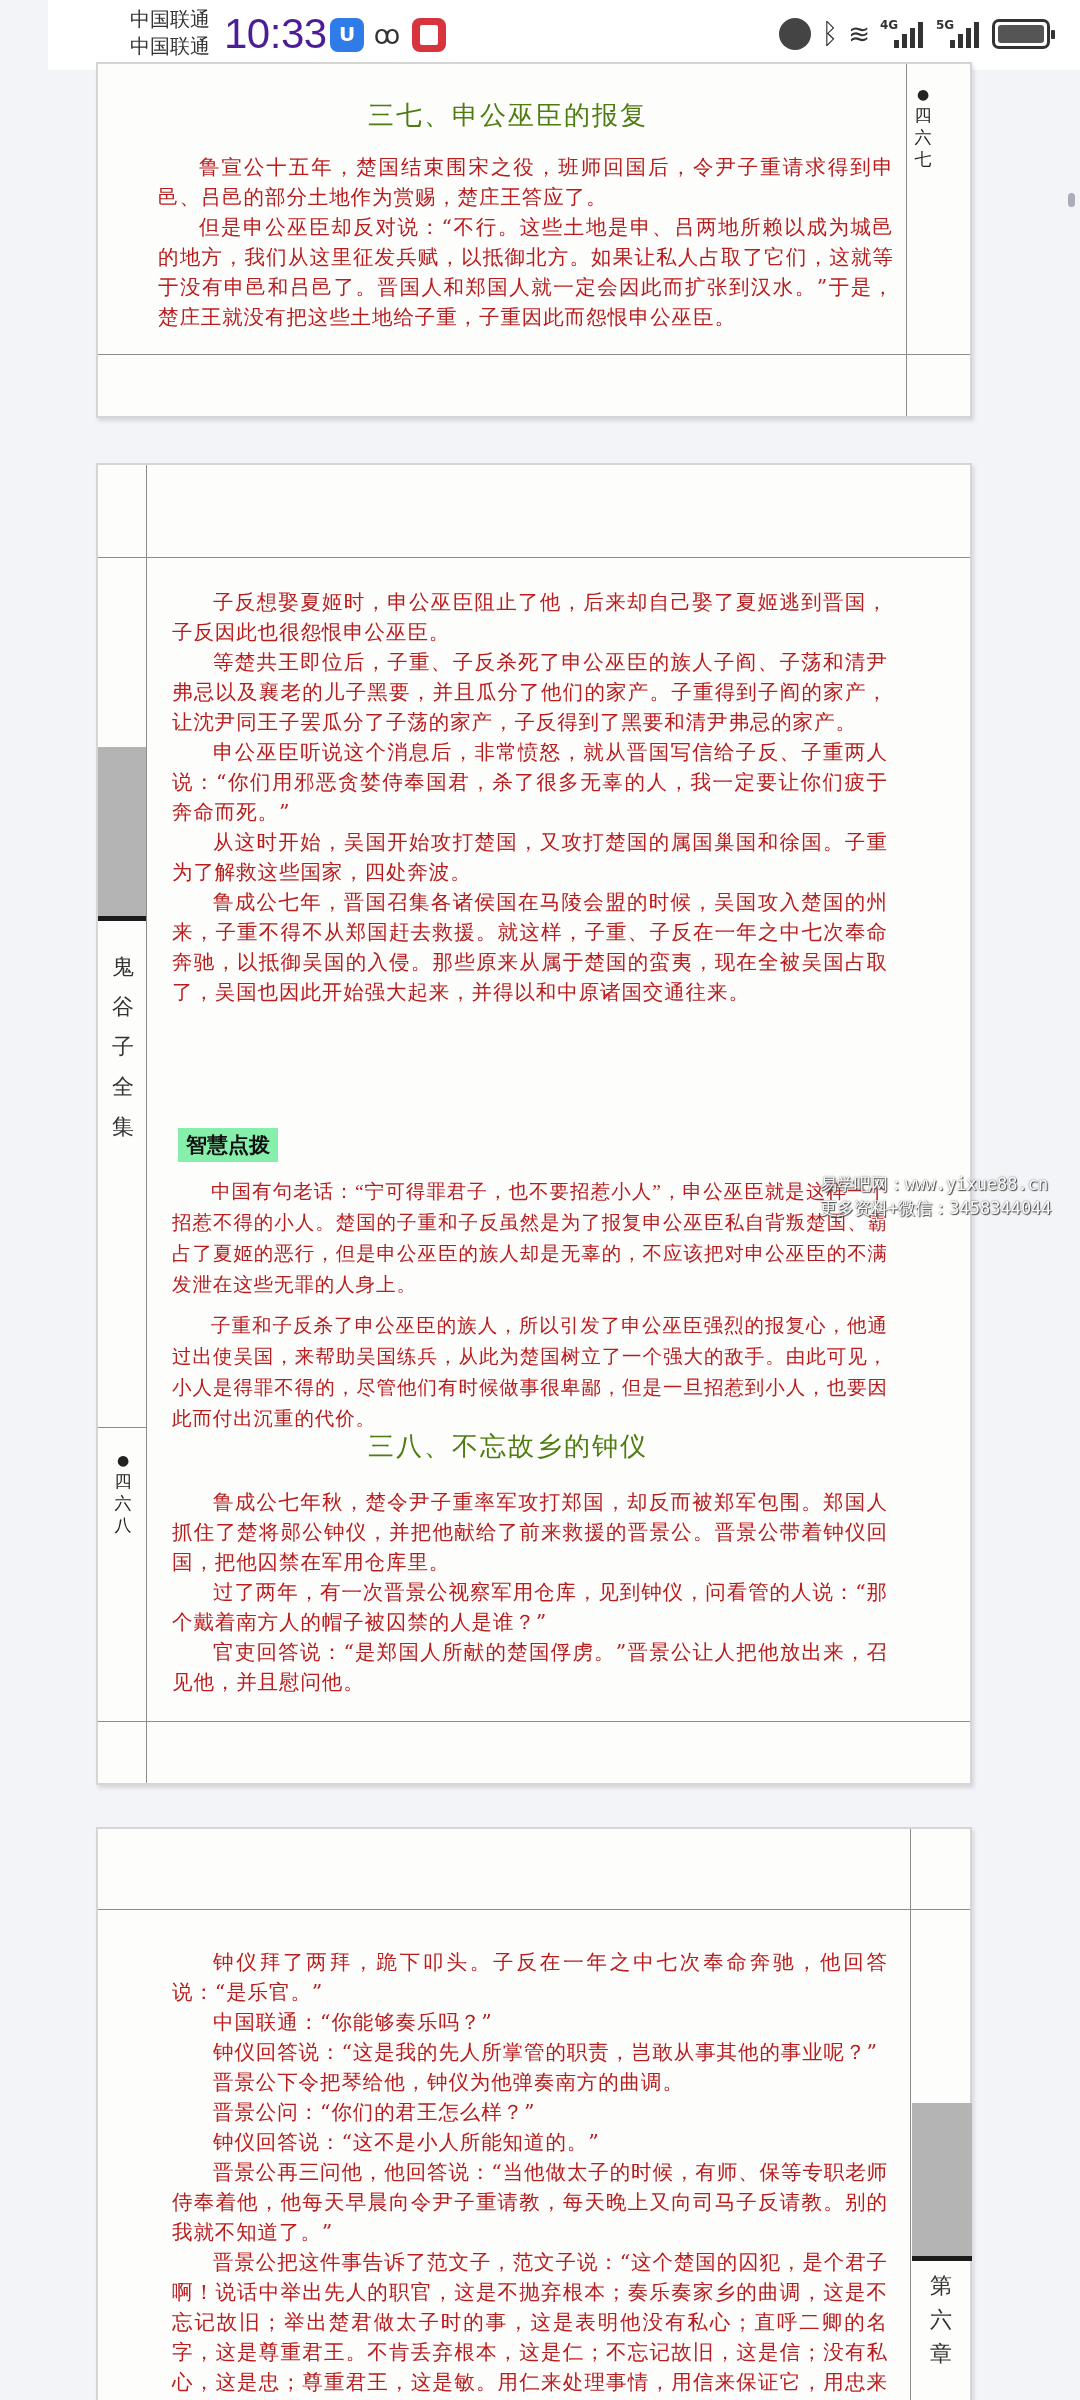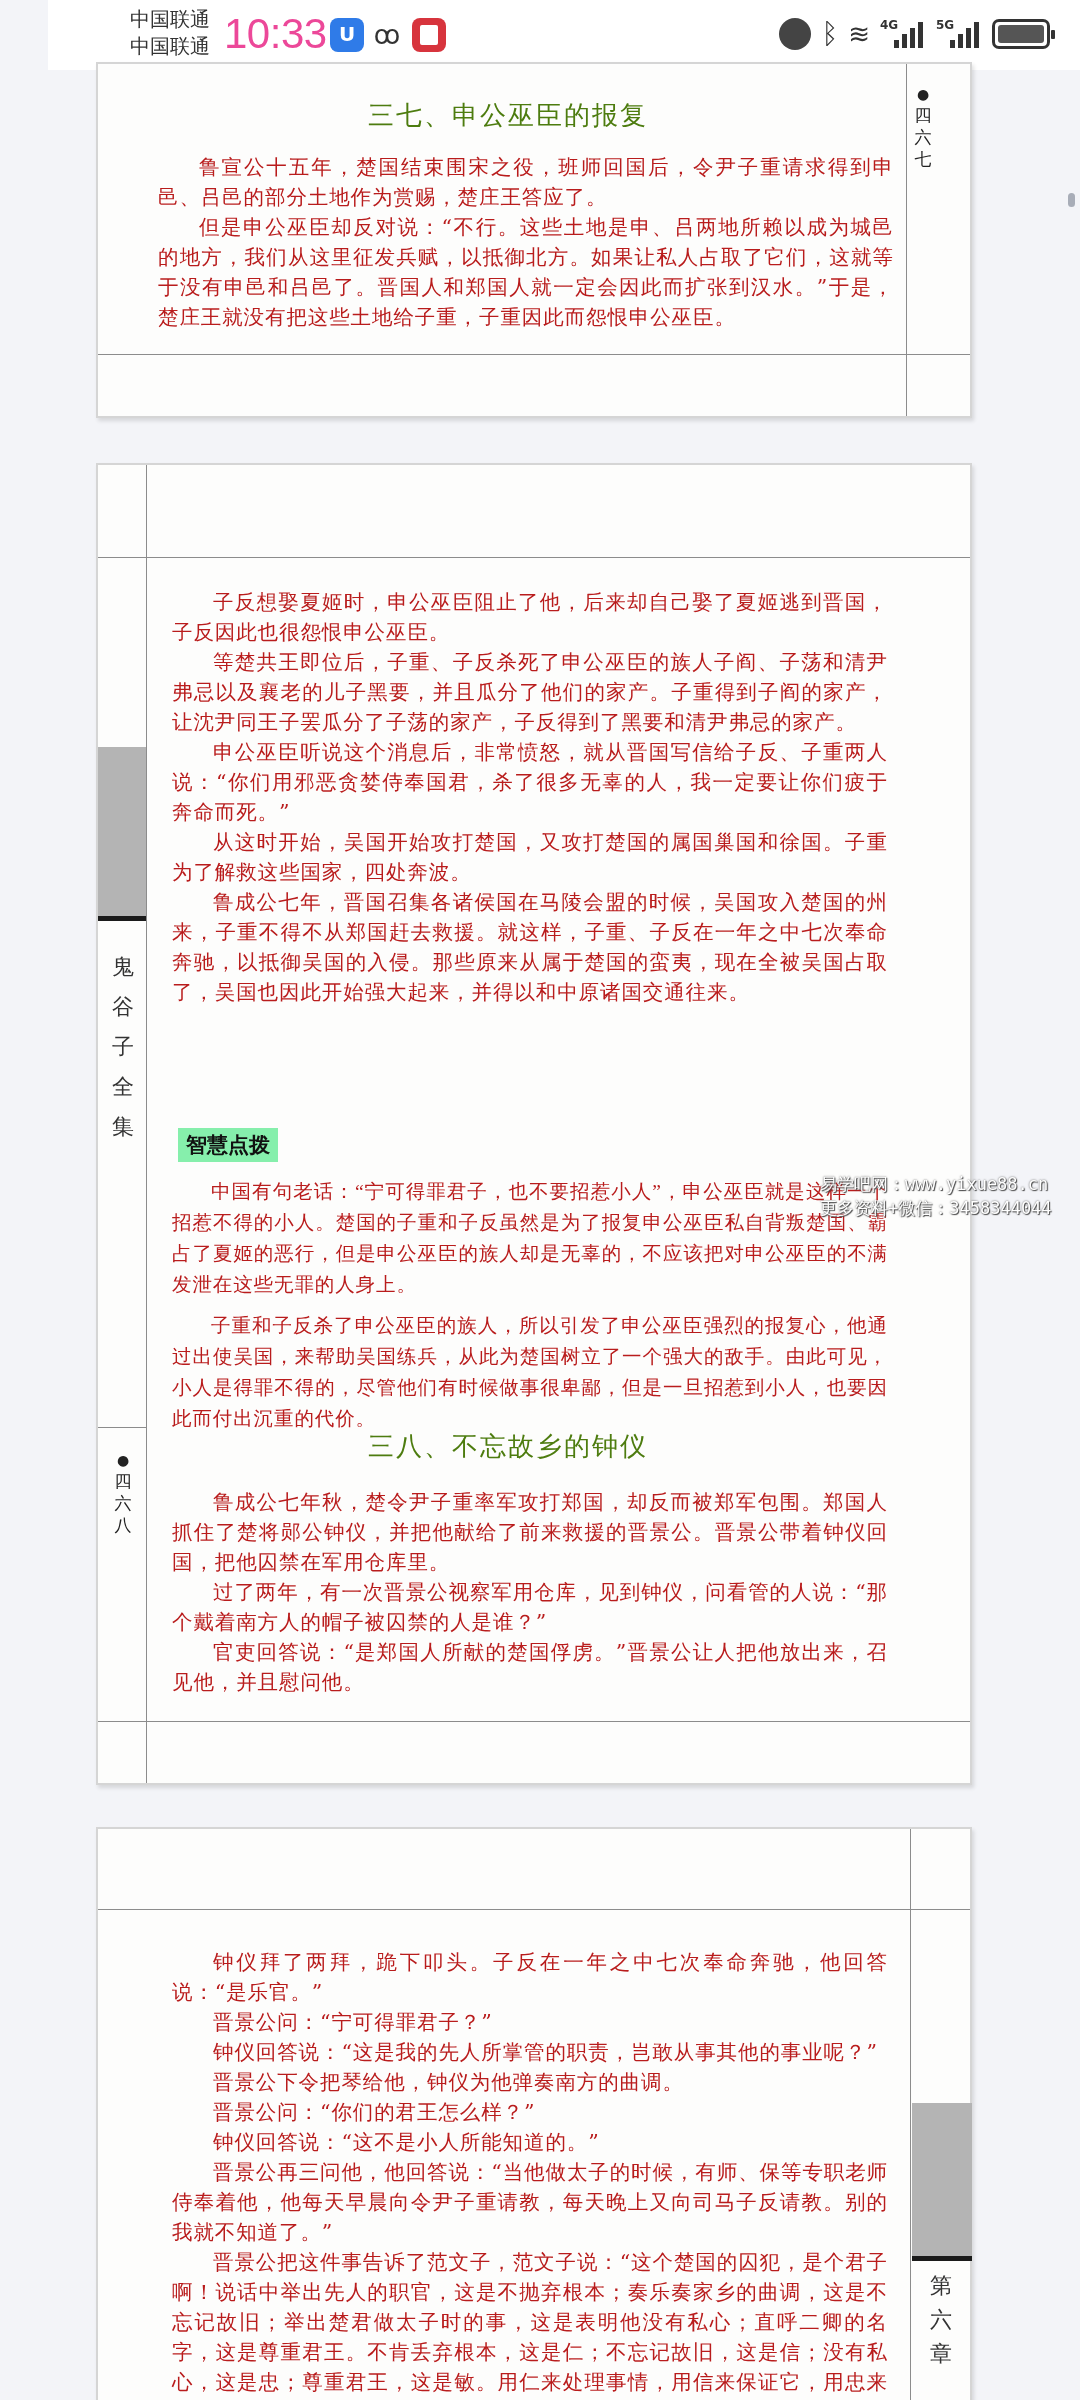--- a/index.html
+++ b/index.html
@@ -2,21 +2,21 @@
 <html><head>
 <meta charset="utf-8">
 <style>
   * { box-sizing: border-box; margin: 0; padding: 0; }
   html, body { width: 1080px; height: 2400px; overflow: hidden; background: #f3f4f8; }
   body { position: relative; font-family: "DejaVu Serif", "Liberation Serif", serif; color: #1e1e1e; }
 
   
   .statusbar { position: absolute; left: 0; top: 0; width: 1080px; height: 70px; background: #ffffff; margin-left: 48px; }
   .carriers { position: absolute; left: 82px; top: 6px; font-family: "DejaVu Sans", sans-serif; font-size: 20px; line-height: 27px; color: #333; }
-  .clock { position: absolute; left: 176px; top: 10px; font-family: "Liberation Sans", sans-serif; font-size: 42px; color: #ec4899; letter-spacing: -0.5px; }
+  .clock { position: absolute; left: 176px; top: 10px; font-family: "Liberation Sans", sans-serif; font-size: 42px; color: #4c1d95; letter-spacing: -0.5px; }
   .app-icon { position: absolute; top: 18px; width: 34px; height: 34px; border-radius: 8px; }
   .ico-blue { left: 282px; background: #2f7be8; }
   .ico-blue::after { content: "U"; position: absolute; left: 0; right: 0; top: 4px; text-align: center; color: #fff; font: bold 20px "DejaVu Sans", sans-serif; }
   .ico-link { left: 322px; top: 20px; width: 34px; height: 30px; font: 26px "DejaVu Sans", sans-serif; color: #333; text-align: center; line-height: 30px; }
   .ico-red { left: 364px; background: #d7343d; }
   .ico-red::after { content: ""; position: absolute; left: 8px; top: 7px; width: 18px; height: 20px; background: #fff; border-radius: 2px; }
   .sys-icons { position: absolute; right: 78px; top: 17px; display: flex; align-items: center; gap: 10px; font-family: "DejaVu Sans", sans-serif; color: #333; }
   .sys-icons span { display: inline-block; }
   .alarm { width: 32px; height: 32px; border-radius: 50%; background: #444; }
   .bt { font-size: 28px; }
@@ -145,21 +145,21 @@
   <div class="vline" style="left:812px;"></div>
   <div class="hline" style="top:80px;"></div>
   <div class="gray-tab" style="left:814px;top:274px;width:60px;height:158px;"></div>
   <div class="side-title" style="left:828px;top:440px;line-height:34px;">
     <div>第</div>
     <div>六</div>
     <div>章</div>
   </div>
   <div class="txt" style="left:74px;width:716px;top:118px;">
     <p>钟仪拜了两拜，跪下叩头。子反在一年之中七次奉命奔驰，他回答说：“是乐官。”</p>
-    <p>晋景公问：“宁可得罪君子？”</p>
+    <p>中国联通：“你能够奏乐吗？”</p>
     <p>钟仪回答说：“这是我的先人所掌管的职责，岂敢从事其他的事业呢？”</p>
     <p>晋景公下令把琴给他，钟仪为他弹奏南方的曲调。</p>
     <p>晋景公问：“你们的君王怎么样？”</p>
     <p>钟仪回答说：“这不是小人所能知道的。”</p>
     <p>晋景公再三问他，他回答说：“当他做太子的时候，有师、保等专职老师侍奉着他，他每天早晨向令尹子重请教，每天晚上又向司马子反请教。别的我就不知道了。”</p>
     <p>晋景公把这件事告诉了范文子，范文子说：“这个楚国的囚犯，是个君子啊！说话中举出先人的职官，这是不抛弃根本；奏乐奏家乡的曲调，这是不忘记故旧；举出楚君做太子时的事，这是表明他没有私心；直呼二卿的名字，这是尊重君王。不肯丢弃根本，这是仁；不忘记故旧，这是信；没有私心，这是忠；尊重君王，这是敏。用仁来处理事情，用信来保证它，用忠来成就它，用敏来推动它，哪怕是再大的事情，也必然能够成功。您何不放他回去，让他促成晋、楚之间的友好？”</p>
   </div>
 </div>
 
 <div class="watermark">

